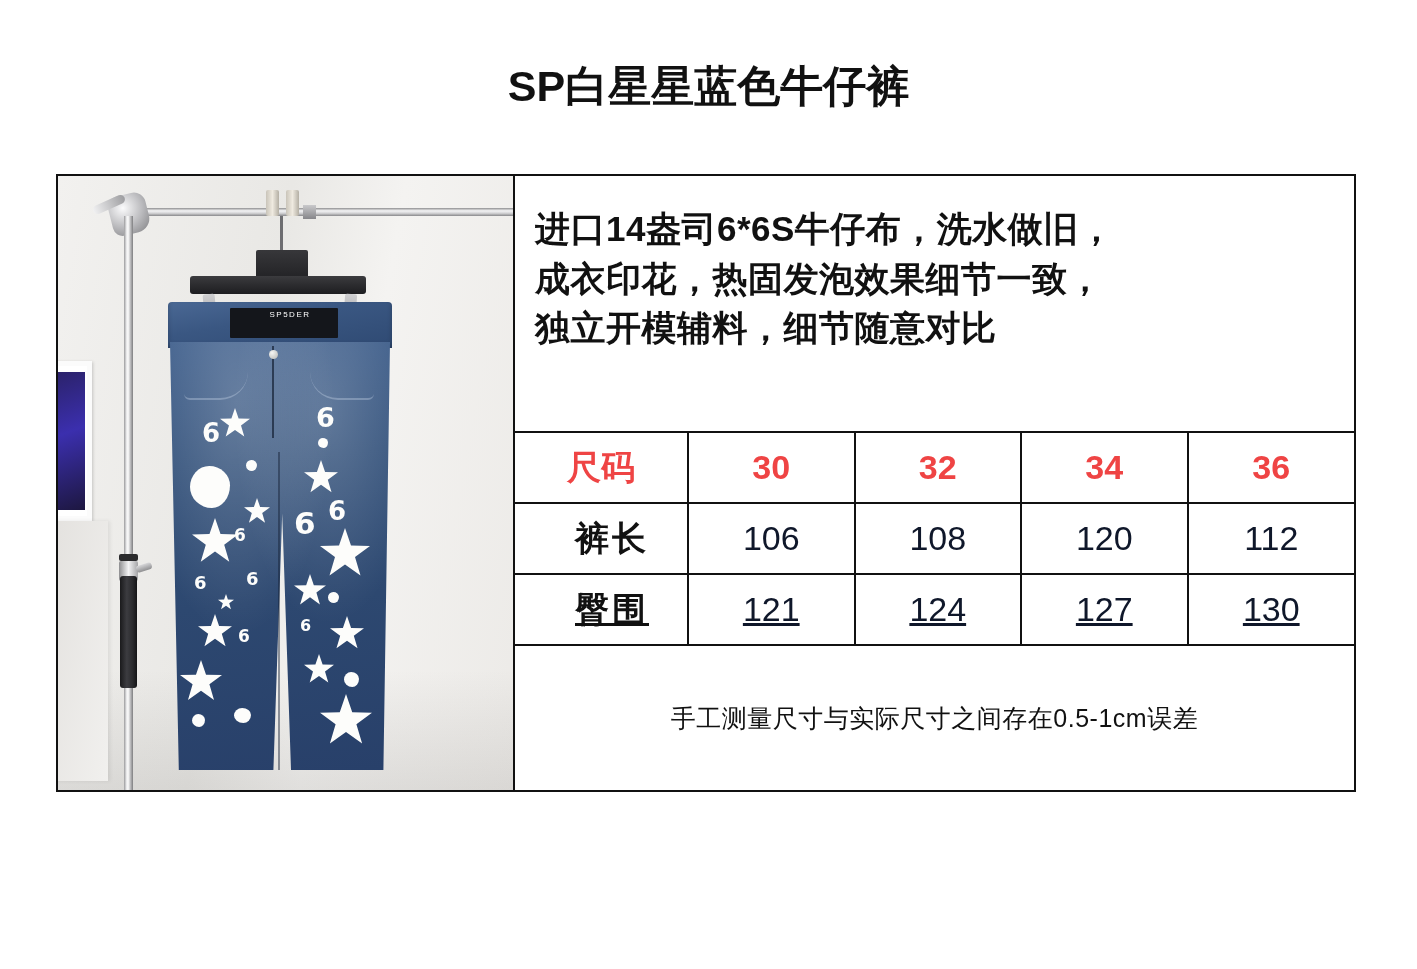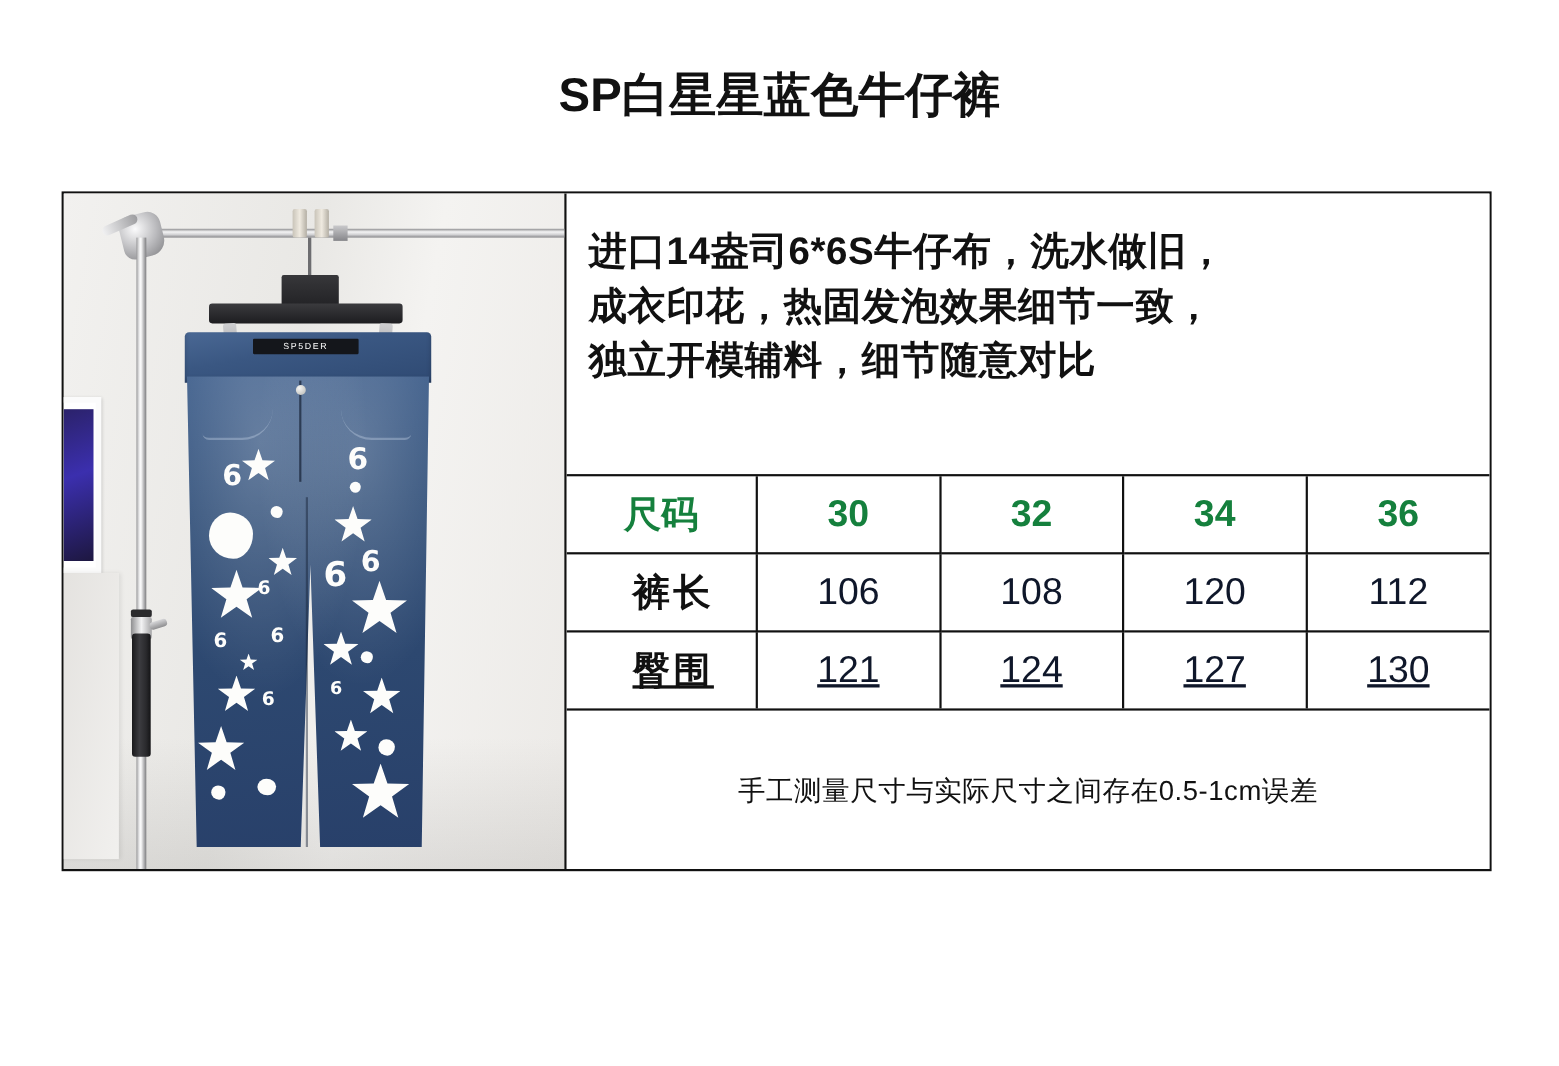--- a/index.html
+++ b/index.html
@@ -202,29 +202,30 @@
     position: absolute;
     left: 0; top: 0;
     width: 224px; height: 46px;
     background: linear-gradient(170deg,#4a6894 0%,#3a5782 40%,#2f4a73 100%);
     border-radius: 4px 4px 0 0;
     box-shadow: inset 0 -3px 5px rgba(0,0,0,0.22);
   }
   .waist-label {
     position: absolute;
     left: 62px; top: 6px;
-    width: 96px; height: 14px;
+    width: 96px; height: 30px;
     background: #14161b;
     border-radius: 1px;
     color: #ffffff;
     font-size: 8px;
     letter-spacing: 1.5px;
     text-align: center;
     line-height: 14px;
     font-family: "Liberation Sans", sans-serif;
+    padding-left: 12px;
   }
   .jeans-body {
     position: absolute;
     left: 2px; top: 40px;
     width: 220px; height: 428px;
     background:
       radial-gradient(ellipse at 30% 14%, rgba(255,255,255,0.22) 0%, rgba(255,255,255,0) 45%),
       radial-gradient(ellipse at 72% 16%, rgba(255,255,255,0.20) 0%, rgba(255,255,255,0) 42%),
       linear-gradient(175deg,#3f5f8c 0%,#35537c 28%,#2d4870 60%,#28406a 100%);
     clip-path: polygon(0% 0%, 100% 0%, 97% 100%, 55% 100%, 51% 40%, 47% 100%, 4% 100%);
@@ -311,21 +312,21 @@
   .size-table tr:last-child td { border-bottom: none; text-decoration: underline; }
   .col-head { width: 170px; }
   .rowlabel {
     font-weight: 700;
     color: #111111;
     letter-spacing: 3px;
     padding-left: 23px;
   }
   .sizehead {
     font-weight: 700;
-    color: #15803d;
+    color: #ef4444;
   }
   .val {
     color: #0f172a;
     font-weight: 400;
     border-radius: 30px;
   }
   .note-cell {
     flex: 1;
     border-top: 2px solid #111111;
     display: flex;

